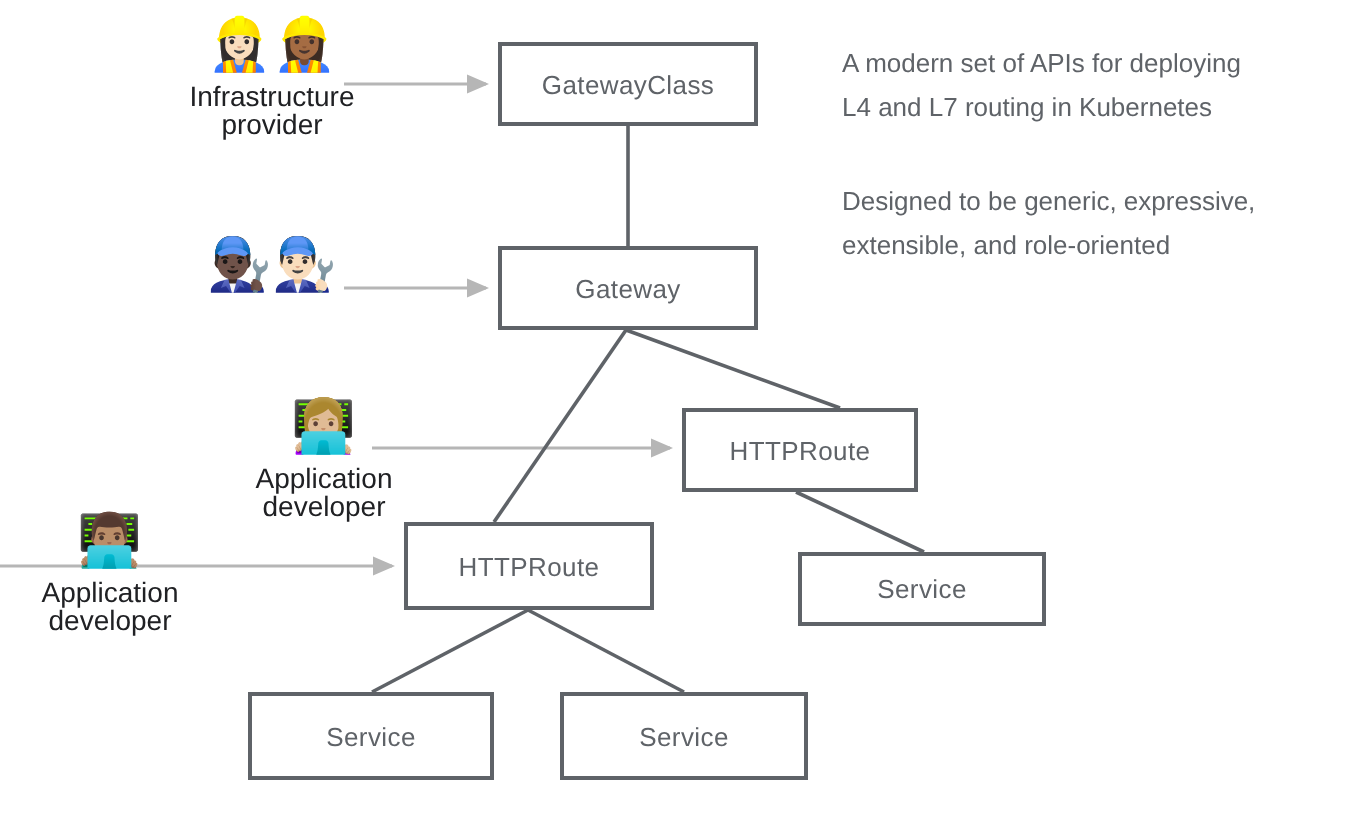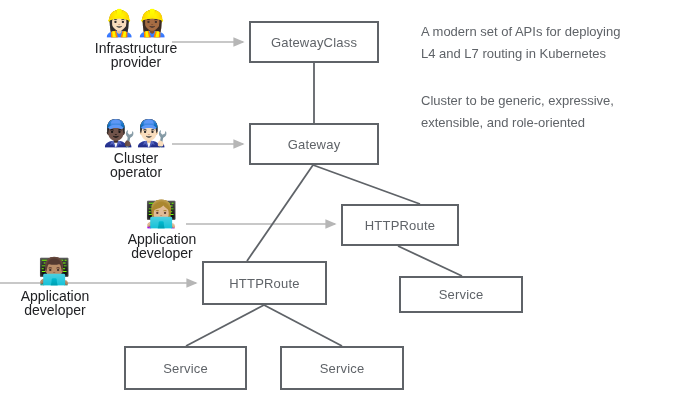--- a/index.html
+++ b/index.html
@@ -119,35 +119,33 @@
   </div>
 
   <div class="actor" style="left:94px; top:7px; width:84px;">
     <span class="actor-emoji">👷🏻‍♀️👷🏾‍♀️</span>
     <span class="actor-label">Infrastructure
 provider</span>
   </div>
 
   <div class="actor" style="left:94px; top:117px; width:84px;">
     <span class="actor-emoji">👨🏿‍🔧👨🏻‍🔧</span>
-    <span class="actor-label">Cluster
-operator</span>
   </div>
 
   <div class="actor" style="left:122px; top:198px; width:80px;">
     <span class="actor-emoji">👩🏼‍💻</span>
     <span class="actor-label">Application
 developer</span>
   </div>
 
   <div class="actor" style="left:15px; top:255px; width:80px;">
     <span class="actor-emoji">👨🏽‍💻</span>
     <span class="actor-label">Application
 developer</span>
   </div>
 
   <div class="note" style="left:421px; top:21px; width:250px;">A modern set of APIs for deploying
 L4 and L7 routing in Kubernetes</div>
 
-  <div class="note" style="left:421px; top:90px; width:250px;">Cluster to be generic, expressive,
+  <div class="note" style="left:421px; top:90px; width:250px;">Designed to be generic, expressive,
 extensible, and role-oriented</div>
 
 </div>
 
 </body></html>

